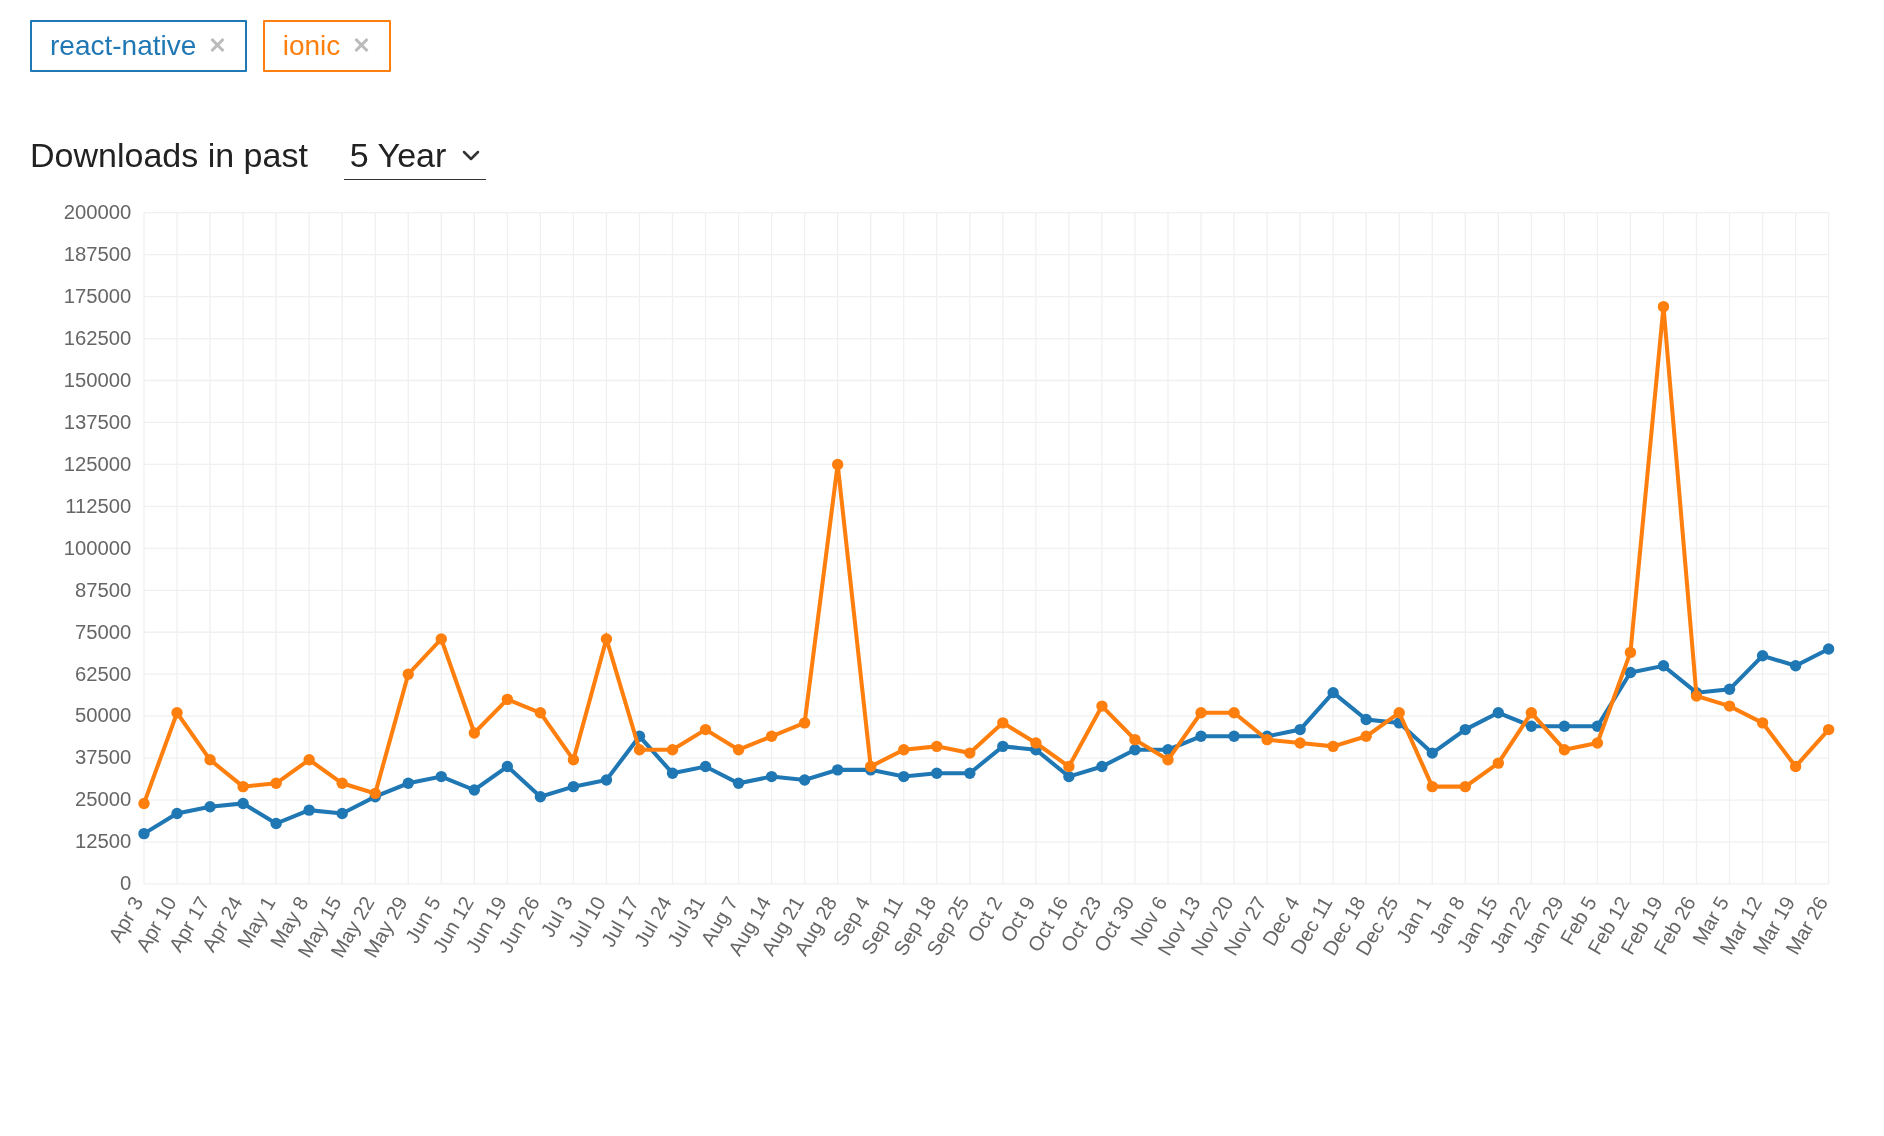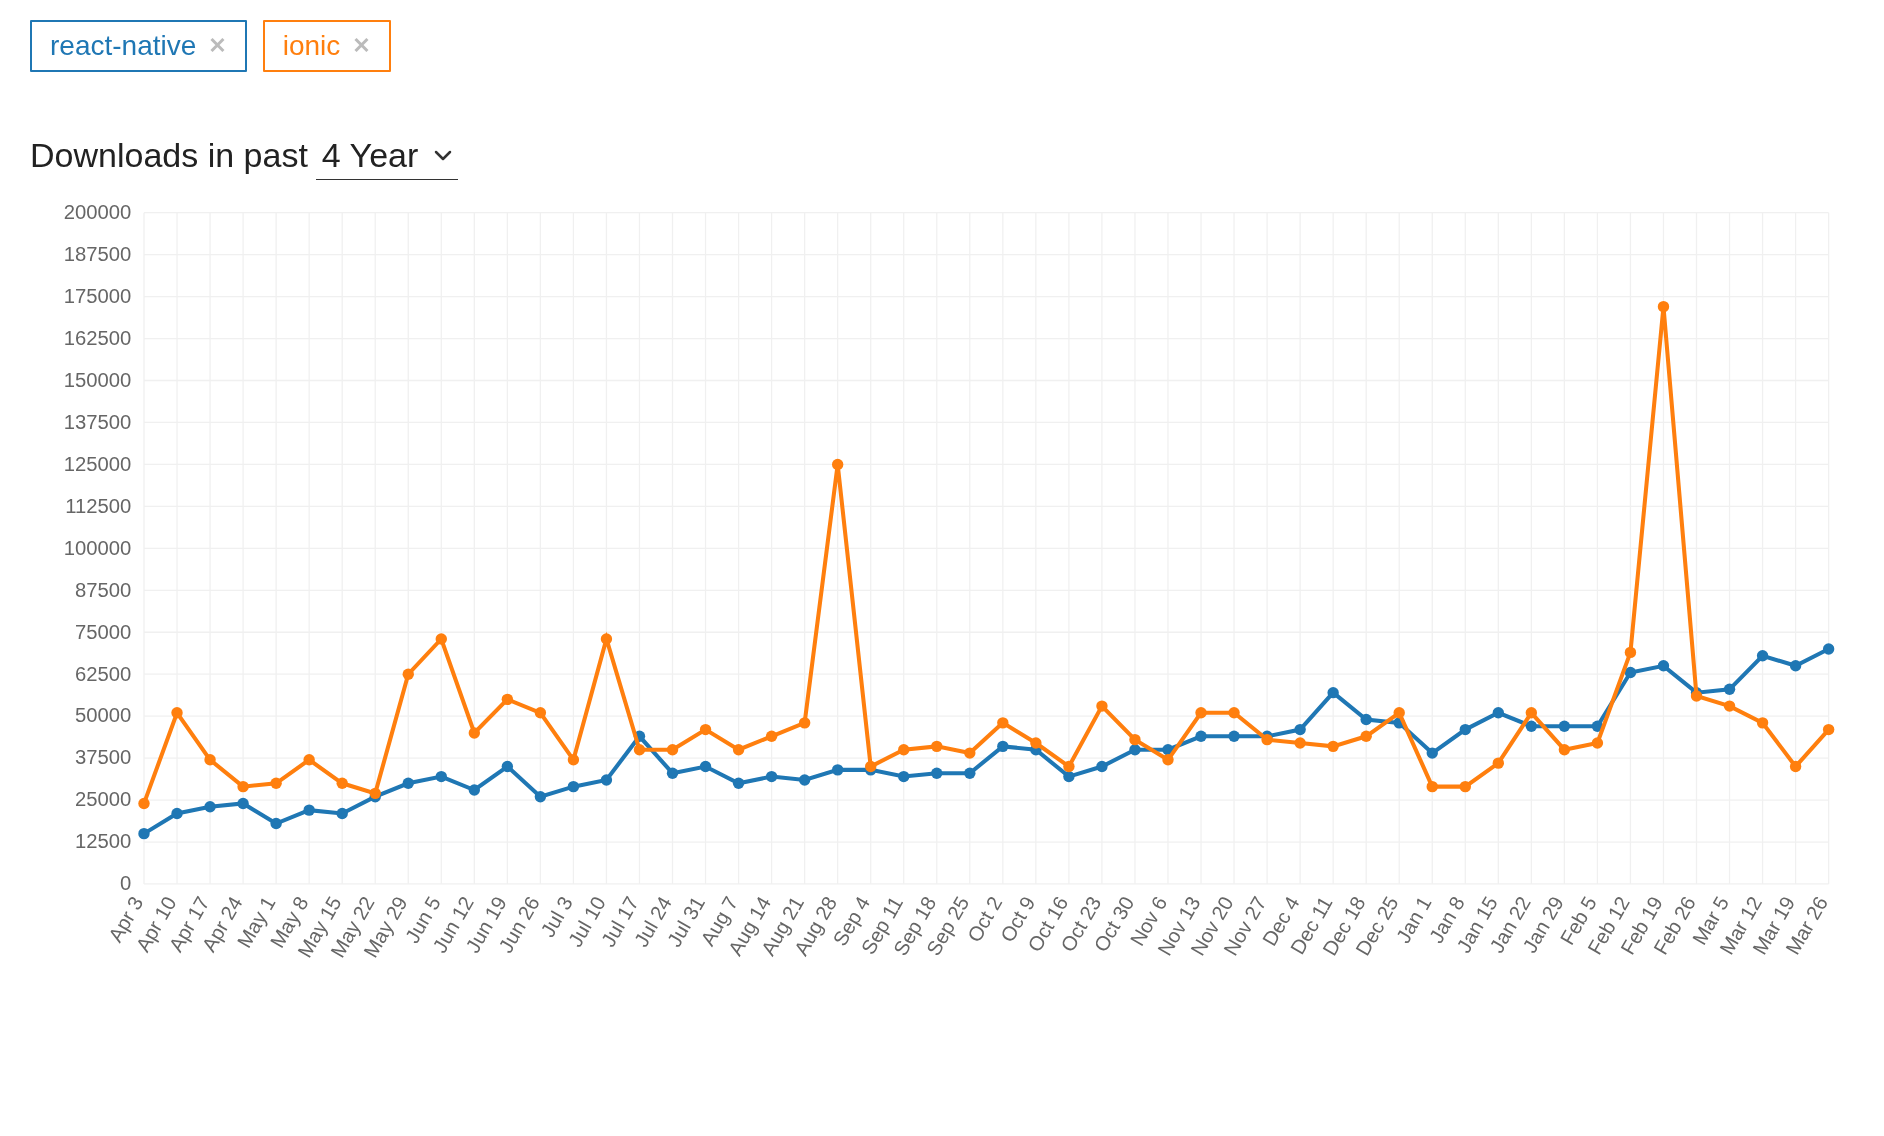--- a/index.html
+++ b/index.html
@@ -34,21 +34,21 @@
   .tag-orange { border-color: #ff7f0e; color: #ff7f0e; }
   .tag .close {
     color: #bbb;
     font-size: 22px;
     font-weight: 700;
     cursor: pointer;
   }
   .heading-row {
     display: flex;
     align-items: baseline;
-    gap: 8px;
+    gap: 36px;
     font-size: 34px;
     font-weight: 300;
     margin-bottom: 20px;
   }
   .period-select {
     position: relative;
     border-bottom: 1.5px solid #333;
     padding: 4px 40px 4px 6px;
     font-size: 34px;
     font-weight: 300;
@@ -85,21 +85,21 @@
     </div>
     <div class="tag tag-orange">
       <span>ionic</span>
       <span class="close">✕</span>
     </div>
   </div>
 
   <div class="heading-row">
     <span>Downloads in past</span>
     <span class="period-select">
-      <span>4 Year</span>
+      <span>5 Year</span>
       <span class="chev">
         <svg width="18" height="12" viewBox="0 0 18 12">
             <path d="M2 2 L9 9 L16 2" stroke="#333" stroke-width="2.5" fill="none" stroke-linecap="round" stroke-linejoin="round"></path>
           </svg>
       </span>
     </span>
   </div>
 
   <div class="chart-wrap">
     <svg class="chart" id="chart-svg" viewBox="0 0 1440 640" preserveAspectRatio="xMinYMin meet">

